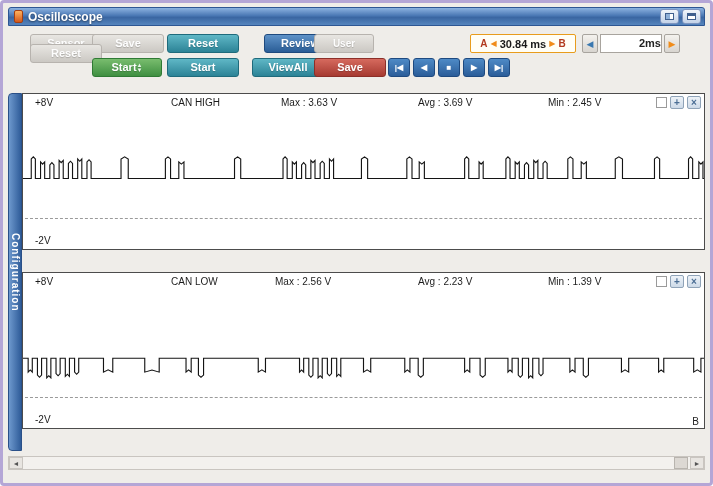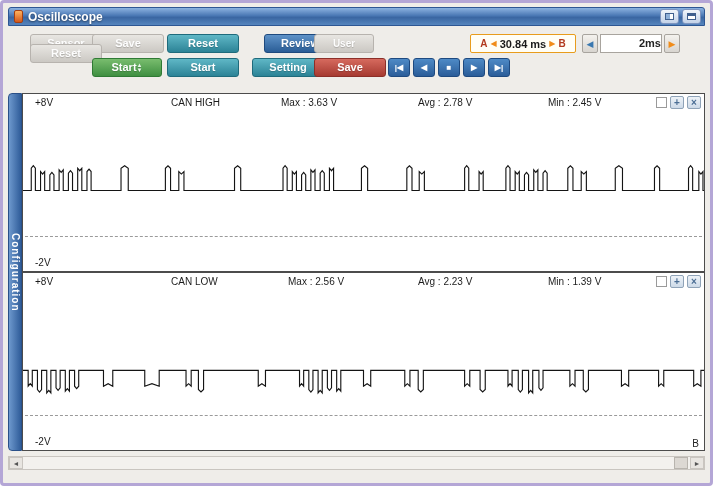--- a/index.html
+++ b/index.html
@@ -46,21 +46,21 @@
   .tb-val{position:absolute;left:597px;top:31px;width:62px;height:19px;background:#fff;border:1px solid #a8a49e;
     text-align:right;line-height:17px;font-size:11px;font-weight:bold;color:#222}
 
   
   .config-tab{position:absolute;left:5px;top:90px;width:14px;height:358px;border-radius:4px 0 0 4px;
     background:linear-gradient(90deg,#6d98cd,#2f5c99);border:1px solid #2a5088;
     display:flex;align-items:center;justify-content:center}
   .vtext{writing-mode:vertical-rl;color:#fff;font-size:10px;font-weight:bold;letter-spacing:1px}
 
   
-  .panel{position:absolute;left:19px;width:683px;height:179px;background:#fff;border:1px solid #4c4c4c}
+  .panel{position:absolute;left:19px;width:683px;height:157px;background:#fff;border:1px solid #4c4c4c}
   .wave{position:absolute;left:0;top:0;width:100%;height:100%;display:block}
   .zeroline{position:absolute;left:2px;right:2px;top:80%;border-top:1px dashed #9a9a9a}
   .ptxt{position:absolute;font-size:10px;color:#1c1c1c;white-space:nowrap}
   .pctrls{position:absolute;right:3px;top:2px;display:flex;gap:3px;align-items:center}
   .chk{width:11px;height:11px;background:#fff;border:1px solid #9a9a9a;display:inline-block}
   .sq{width:14px;height:13px;border:1px solid #8fa3b8;border-radius:2px;display:inline-block;
     background:linear-gradient(#eef3f8,#cddae8);font-size:10px;line-height:11px;text-align:center;color:#4a6d94;font-weight:bold}
   .bmark{position:absolute;right:5px;bottom:1px;font-size:10px;color:#222}
 
   
@@ -110,21 +110,21 @@
 
   <div class="btn disabled" style="left:27px;top:41px">Reset</div>
   <div class="btn green" style="left:89px;top:55px;width:70px">
     <span>Start</span>
     <span class="spin">
       <span>▲</span>
       <span>▼</span>
     </span>
   </div>
   <div class="btn teal" style="left:164px;top:55px">Start</div>
-  <div class="btn teal" style="left:249px;top:55px">Setting</div>
+  <div class="btn teal" style="left:249px;top:55px">ViewAll</div>
   <div class="btn red" style="left:311px;top:55px">Save</div>
 
   <div class="pbtn" style="left:385px">
       <span>|◀</span>
     </div>
   <div class="pbtn" style="left:410px">
       <span>◀</span>
     </div>
   <div class="pbtn" style="left:435px">
       <span>■</span>
@@ -141,38 +141,38 @@
   </div>
 
   <div class="panel" style="top:90px">
     <svg class="wave" viewBox="0 0 660 170" preserveAspectRatio="none">
       <path fill="none" stroke="#141414" stroke-width="1.1" d="M0 92.7 L8 92.7 L8 71.3 L10 68.9 L12 71.3 L12 92.7 L17 92.7 L17 74.5 L19 76.9 L21 74.5 L21 92.7 L26 92.7 L26 77.7 L28 75.3 L30 77.7 L30 92.7 L35 92.7 L35 72.9 L37 75.3 L39 72.9 L39 92.7 L44 92.7 L44 76.1 L46 73.7 L48 76.1 L48 92.7 L53 92.7 L53 71.3 L55 73.7 L57 71.3 L57 92.7 L62 92.7 L62 74.5 L64 72.1 L66 74.5 L66 92.7 L95 92.7 L95 71.3 L98.5 68.9 L102 71.3 L102 92.7 L138 92.7 L138 71.3 L140.5 68.9 L143 71.3 L143 92.7 L151 92.7 L151 74.5 L153.5 76.9 L156 74.5 L156 92.7 L205 92.7 L205 71.3 L208 68.9 L211 71.3 L211 92.7 L252 92.7 L252 71.3 L254 68.9 L256 71.3 L256 92.7 L261 92.7 L261 74.5 L263 76.9 L265 74.5 L265 92.7 L270 92.7 L270 77.7 L272 75.3 L274 77.7 L274 92.7 L279 92.7 L279 72.9 L281 75.3 L283 72.9 L283 92.7 L288 92.7 L288 76.1 L290 73.7 L292 76.1 L292 92.7 L297 92.7 L297 71.3 L299 73.7 L301 71.3 L301 92.7 L328 92.7 L328 71.3 L331 68.9 L334 71.3 L334 92.7 L372 92.7 L372 71.3 L374.5 68.9 L377 71.3 L377 92.7 L384 92.7 L384 74.5 L386.5 76.9 L389 74.5 L389 92.7 L428 92.7 L428 71.3 L430 68.9 L432 71.3 L432 92.7 L442 92.7 L442 74.5 L444 76.9 L446 74.5 L446 92.7 L468 92.7 L468 71.3 L470 68.9 L472 71.3 L472 92.7 L477 92.7 L477 74.5 L479 76.9 L481 74.5 L481 92.7 L486 92.7 L486 77.7 L488 75.3 L490 77.7 L490 92.7 L495 92.7 L495 72.9 L497 75.3 L499 72.9 L499 92.7 L504 92.7 L504 76.1 L506 73.7 L508 76.1 L508 92.7 L528 92.7 L528 71.3 L530.5 68.9 L533 71.3 L533 92.7 L541 92.7 L541 74.5 L543.5 76.9 L546 74.5 L546 92.7 L574 92.7 L574 71.3 L577.5 68.9 L581 71.3 L581 92.7 L612 92.7 L612 71.3 L614.5 68.9 L617 71.3 L617 92.7 L645 92.7 L645 71.3 L647 68.9 L649 71.3 L649 92.7 L655 92.7 L655 74.5 L657 76.9 L659 74.5 L659 92.7 L660 92.7"></path>
     </svg>
     <div class="zeroline"></div>
     <span class="ptxt" style="left:12px;top:3px">+8V</span>
     <span class="ptxt" style="left:148px;top:3px">CAN HIGH</span>
     <span class="ptxt" style="left:258px;top:3px">Max : 3.63 V</span>
-    <span class="ptxt" style="left:395px;top:3px">Avg : 2.78 V</span>
+    <span class="ptxt" style="left:395px;top:3px">Avg : 3.69 V</span>
     <span class="ptxt" style="left:525px;top:3px">Min : 2.45 V</span>
     <span class="ptxt" style="left:12px;bottom:3px">-2V</span>
     <span class="pctrls">
       <span class="chk"></span>
       <span class="sq">+</span>
       <span class="sq">×</span>
     </span>
   </div>
 
   <div class="panel" style="top:269px">
     <svg class="wave" viewBox="0 0 660 170" preserveAspectRatio="none">
       <path fill="none" stroke="#141414" stroke-width="1.1" d="M0 93.5 L5 93.5 L5 108.7 L7 106.3 L9 108.7 L9 93.5 L14 93.5 L14 111.9 L16 114.3 L18 111.9 L18 93.5 L23 93.5 L23 115.1 L25 112.7 L27 115.1 L27 93.5 L32 93.5 L32 110.3 L34 112.7 L36 110.3 L36 93.5 L41 93.5 L41 113.5 L43 111.1 L45 113.5 L45 93.5 L50 93.5 L50 108.7 L52 111.1 L54 108.7 L54 93.5 L78 93.5 L78 108.7 L82.5 106.3 L87 108.7 L87 93.5 L118 93.5 L118 108.7 L125 106.3 L132 108.7 L132 93.5 L158 93.5 L158 108.7 L160.5 106.3 L163 108.7 L163 93.5 L170 93.5 L170 111.9 L172.5 114.3 L175 111.9 L175 93.5 L228 93.5 L228 108.7 L231.5 106.3 L235 108.7 L235 93.5 L268 93.5 L268 108.7 L270 106.3 L272 108.7 L272 93.5 L277 93.5 L277 111.9 L279 114.3 L281 111.9 L281 93.5 L286 93.5 L286 115.1 L288 112.7 L290 115.1 L290 93.5 L295 93.5 L295 110.3 L297 112.7 L299 110.3 L299 93.5 L304 93.5 L304 113.5 L306 111.1 L308 113.5 L308 93.5 L330 93.5 L330 108.7 L333.5 106.3 L337 108.7 L337 93.5 L370 93.5 L370 108.7 L372.5 106.3 L375 108.7 L375 93.5 L383 93.5 L383 111.9 L385.5 114.3 L388 111.9 L388 93.5 L428 93.5 L428 108.7 L430.5 106.3 L433 108.7 L433 93.5 L443 93.5 L443 111.9 L445.5 114.3 L448 111.9 L448 93.5 L470 93.5 L470 108.7 L472 106.3 L474 108.7 L474 93.5 L480 93.5 L480 111.9 L482 114.3 L484 111.9 L484 93.5 L490 93.5 L490 115.1 L492 112.7 L494 115.1 L494 93.5 L500 93.5 L500 110.3 L502 112.7 L504 110.3 L504 93.5 L530 93.5 L530 108.7 L532.5 106.3 L535 108.7 L535 93.5 L543 93.5 L543 111.9 L545.5 114.3 L548 111.9 L548 93.5 L580 93.5 L580 108.7 L583.5 106.3 L587 108.7 L587 93.5 L616 93.5 L616 108.7 L618.5 106.3 L621 108.7 L621 93.5 L650 93.5 L650 108.7 L653.5 106.3 L657 108.7 L657 93.5 L660 93.5"></path>
     </svg>
     <div class="zeroline"></div>
     <span class="ptxt" style="left:12px;top:3px">+8V</span>
     <span class="ptxt" style="left:148px;top:3px">CAN LOW</span>
-    <span class="ptxt" style="left:265px;top:3px">Max : 2.56 V</span>
+    <span class="ptxt" style="left:252px;top:3px">Max : 2.56 V</span>
     <span class="ptxt" style="left:395px;top:3px">Avg : 2.23 V</span>
     <span class="ptxt" style="left:525px;top:3px">Min : 1.39 V</span>
     <span class="ptxt" style="left:12px;bottom:3px">-2V</span>
     <span class="bmark">B</span>
     <span class="pctrls">
       <span class="chk"></span>
       <span class="sq">+</span>
       <span class="sq">×</span>
     </span>
   </div>

